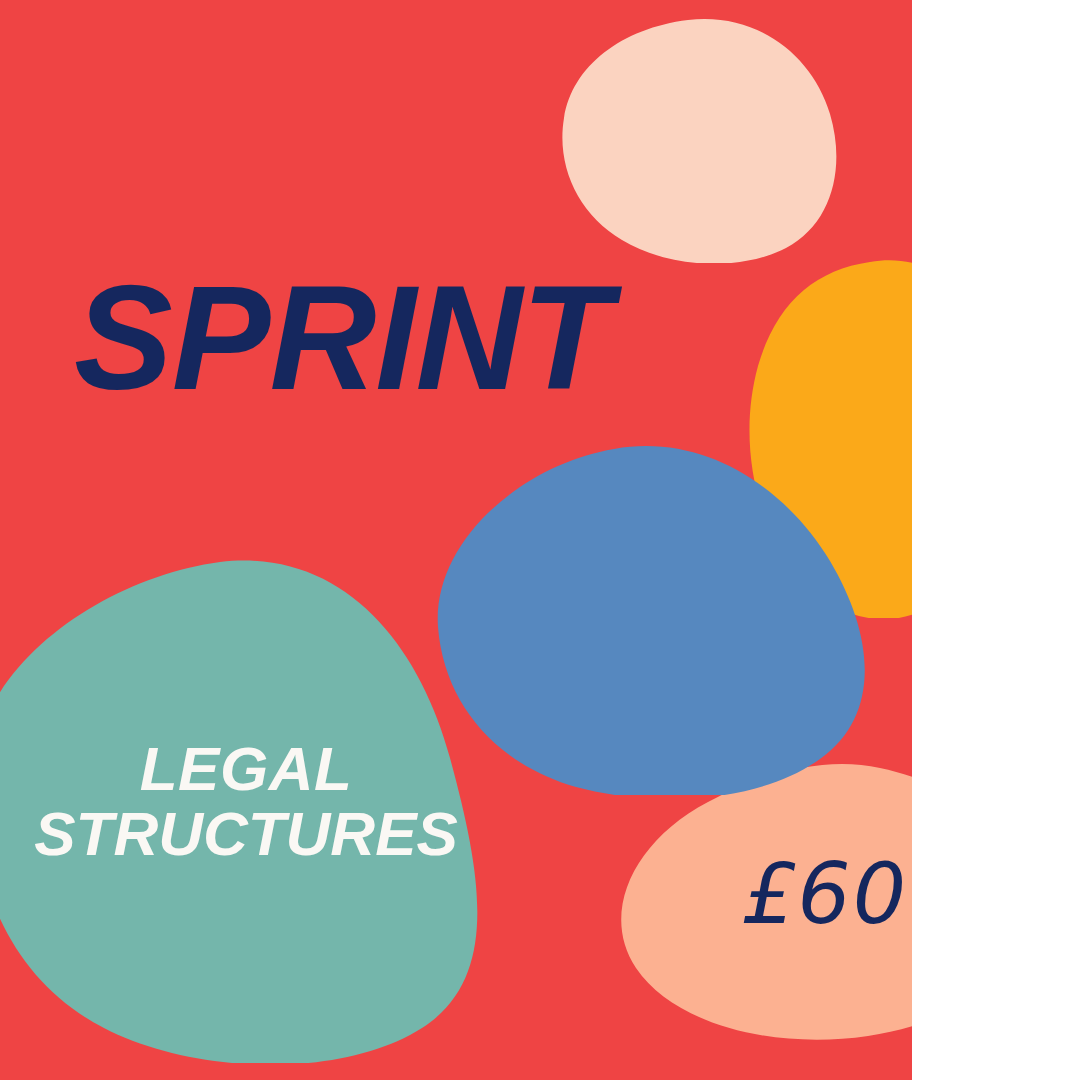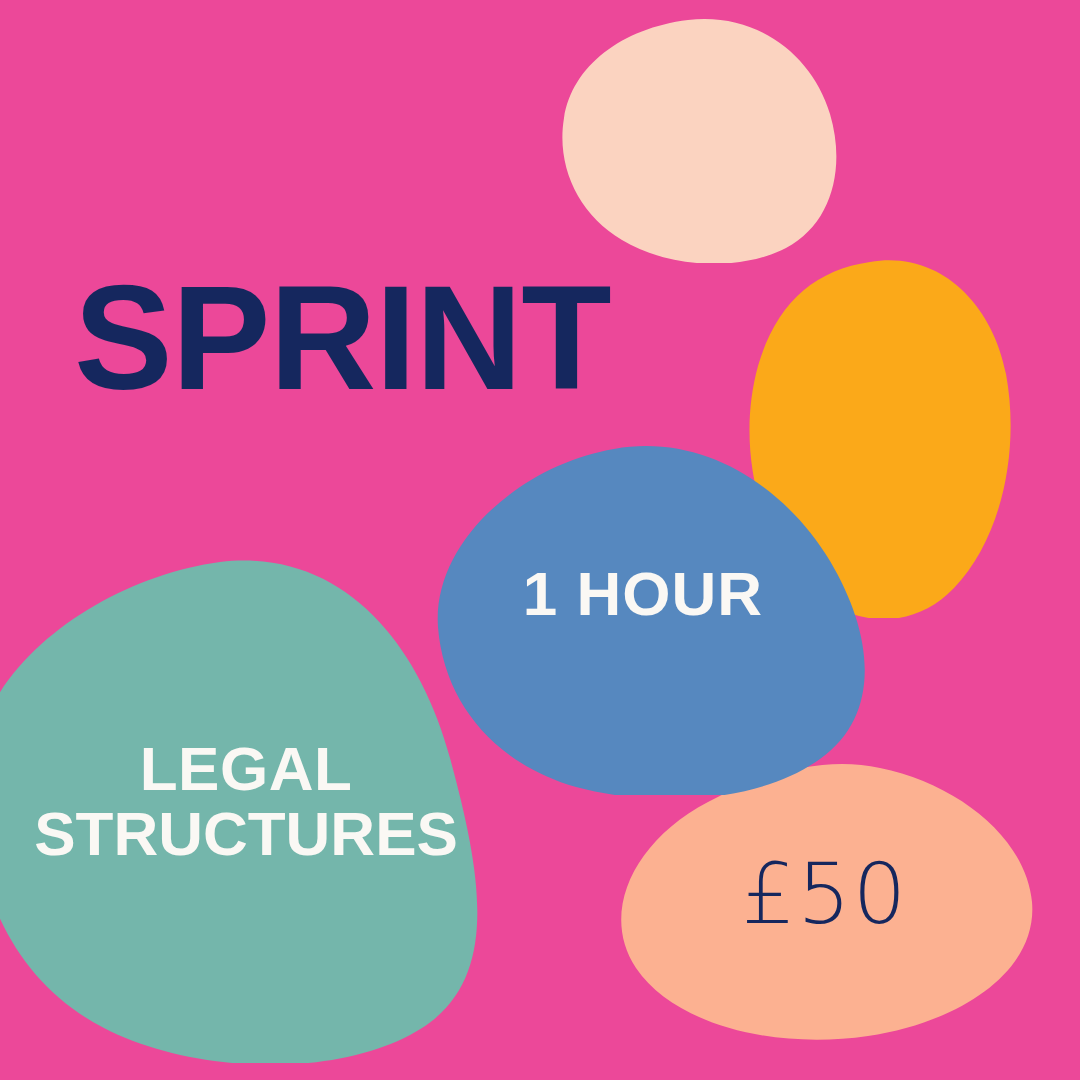--- a/index.html
+++ b/index.html
@@ -4,25 +4,26 @@
 <title>Sprint Sessions</title>
 <style>
   html, body {
     margin: 0;
     padding: 0;
     background: #ffffff;
   }
 
   .canvas {
     position: relative;
-    width: 1080px;
+    width: 912px;
     height: 1080px;
     overflow: hidden;
-    background: #ec4899;
+    background: #ef4444;
     font-family: "Liberation Sans", sans-serif;
+    font-style: italic;
     -webkit-font-smoothing: antialiased;
   }
 
   
   .blob {
     position: absolute;
     display: block;
   }
   .blob svg { display: block; width: 100%; height: 100%; }
 
@@ -133,26 +134,23 @@
   <span class="blob blob-salmon" aria-hidden="true">
     <svg viewBox="0 0 425 282" preserveAspectRatio="none">
       <path d="M268 6 C346 22 414 76 420 140 C426 208 350 260 256 274 C160 288 62 262 24 206 C-12 152 20 80 96 40 C152 10 214 -6 268 6 Z" fill="#FCB191"></path>
     </svg>
   </span>
 
   <div class="headline">
     <span class="ln">SPRINT</span>
   </div>
 
-  <div class="blob-label label-hour">
-    <span>1 HOUR</span>
-  </div>
 
   <div class="blob-label label-legal">
     <span class="ln ln1">LEGAL</span>
     <span class="ln ln2">STRUCTURES</span>
   </div>
 
   <div class="blob-label label-price">
-    <span>£50</span>
+    <span>£60</span>
   </div>
 
 </div>
 
 </body></html>

